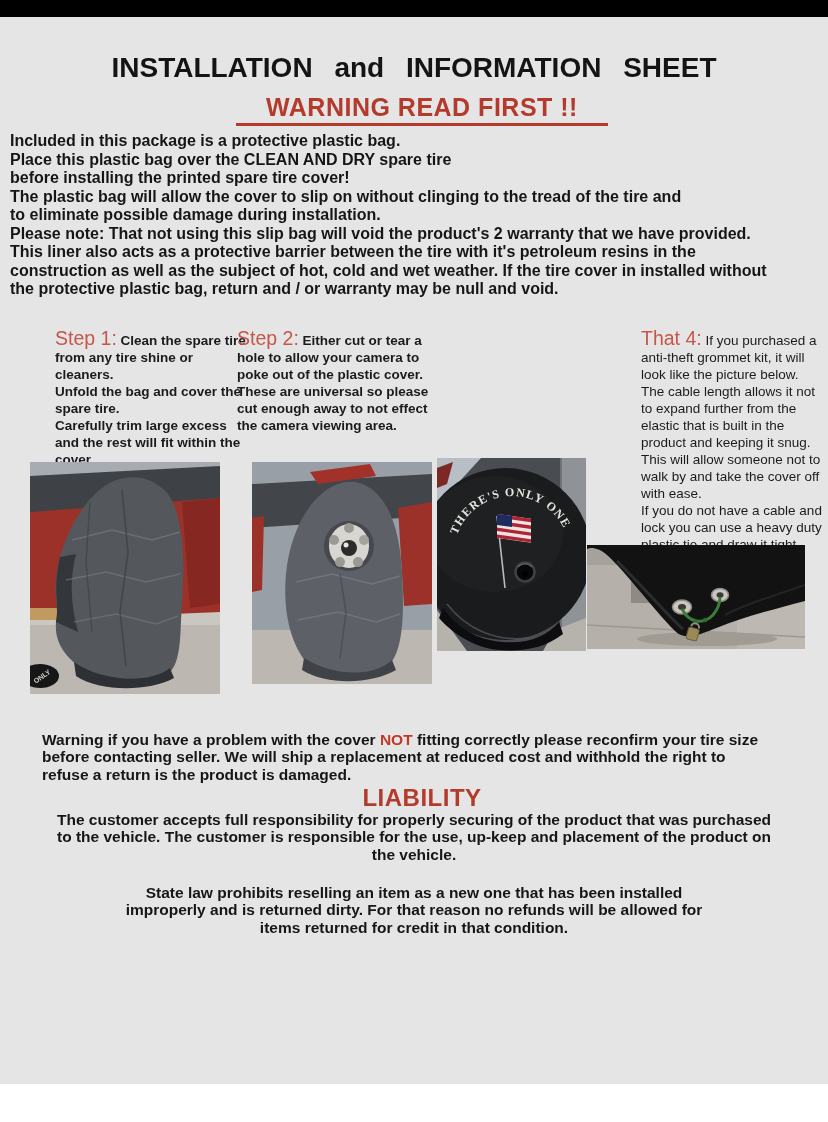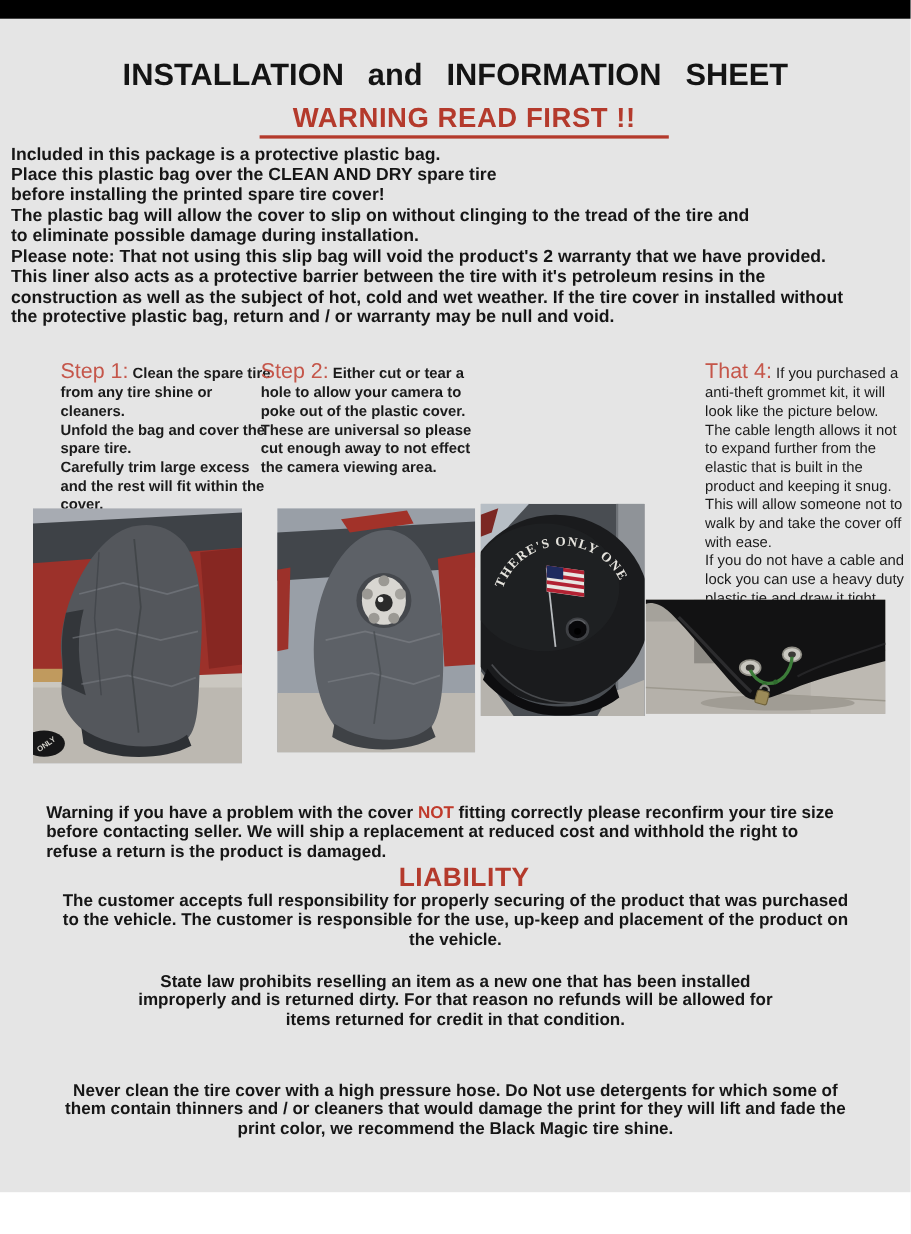--- a/index.html
+++ b/index.html
@@ -200,18 +200,15 @@
 refuse a return is the product is damaged.</span></p>
 
   <h2 class="sec-head liab-head">LIABILITY</h2>
   <p class="cpar liab-p1">The customer accepts full responsibility for properly securing of the product that was purchased
 to the vehicle.  The customer is responsible for the use, up-keep and placement of the product on
 the vehicle.</p>
   <p class="cpar liab-p2">State law prohibits reselling an item as a new one that has been installed
 improperly and is returned dirty. For that reason no refunds will be allowed for
 items returned for credit in that condition.</p>
 
-  <p class="cpar maint-p">Never clean the tire cover with a high pressure hose.  Do Not  use detergents for which some of
-them contain thinners and / or cleaners that would damage the print for they will lift and fade the
-print color, we recommend the Black Magic tire shine.</p>
 
   <div class="bar bottom"></div>
 </div>
 
 </body></html>

